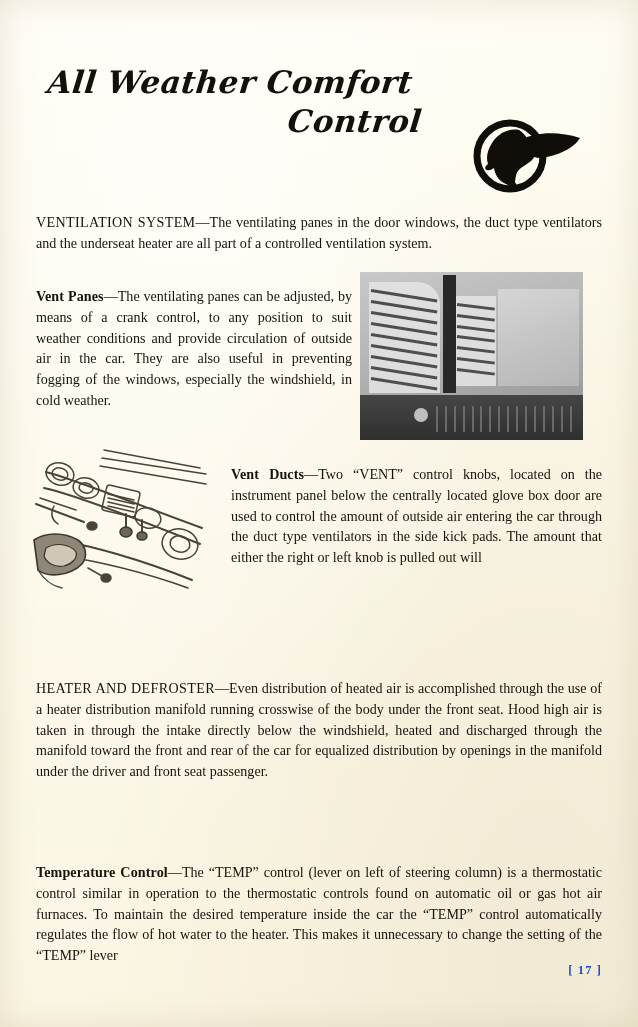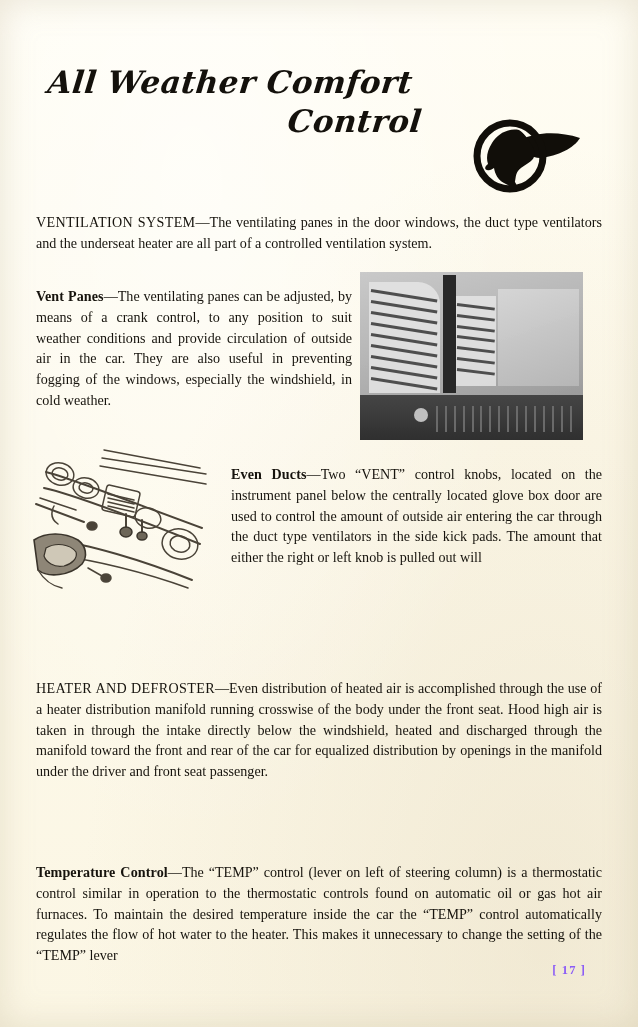--- a/index.html
+++ b/index.html
@@ -155,26 +155,26 @@
     position: absolute;
     left: 30px;
     top: 444px;
     width: 182px;
     height: 152px;
   }
 
   
   .folio {
     position: absolute;
-    right: 52px;
+    right: 36px;
     top: 963px;
     font-size: 12.5px;
     font-weight: bold;
     letter-spacing: 1.1px;
-    color: #8b5cf6;
+    color: #1d4ed8;
   }
 </style>
 </head>
 <body>
 
 <div class="page">
   <div class="paper-tone"></div>
 
   <div class="masthead">
     <div class="title-script title-line1">All Weather Comfort</div>
@@ -298,21 +298,21 @@
       <path d="M16 104 C26 98, 40 100, 46 108 C48 114, 42 120, 34 122 C24 124, 16 118, 14 112 Z" fill="#cfc8b7" stroke="#3a342b" stroke-width="1.2"></path>
       <path d="M8 126 C14 136, 22 142, 32 144" stroke-width="1.4"></path>
 
       <path d="M58 124 L72 132" stroke-width="1.6"></path>
       <ellipse cx="76" cy="134" rx="5" ry="4" fill="#4a4338"></ellipse>
       <ellipse cx="62" cy="82" rx="5" ry="4" fill="#4a4338"></ellipse>
     </g>
   </svg>
 
   <p class="col p-vent-ducts">
-    <span class="lead">Even Ducts</span><span>—</span><span>Two “VENT” control knobs, located on the instrument panel below the centrally located glove box door are used to control the amount of outside air entering the car through the duct type ventilators in the side kick pads. The amount that either the right or left knob is pulled out will</span>
+    <span class="lead">Vent Ducts</span><span>—</span><span>Two “VENT” control knobs, located on the instrument panel below the centrally located glove box door are used to control the amount of outside air entering the car through the duct type ventilators in the side kick pads. The amount that either the right or left knob is pulled out will</span>
   </p>
 
 
   <p class="col p-heater">
     <span class="lead-caps">HEATER AND DEFROSTER</span><span>—</span><span>Even distribution of heated air is accomplished through the use of a heater distribution manifold running crosswise of the body under the front seat. Hood high air is taken in through the intake directly below the windshield, heated and discharged through the manifold toward the front and rear of the car for equalized distribution by openings in the manifold under the driver and front seat passenger.</span>
   </p>
 
   <p class="col p-temp">
     <span class="lead">Temperature Control</span><span>—</span><span>The “TEMP” control (lever on left of steering column) is a thermostatic control similar in operation to the thermostatic controls found on automatic oil or gas hot air furnaces. To maintain the desired temperature inside the car the “TEMP” control automatically regulates the flow of hot water to the heater. This makes it unnecessary to change the setting of the “TEMP” lever</span>
   </p>

